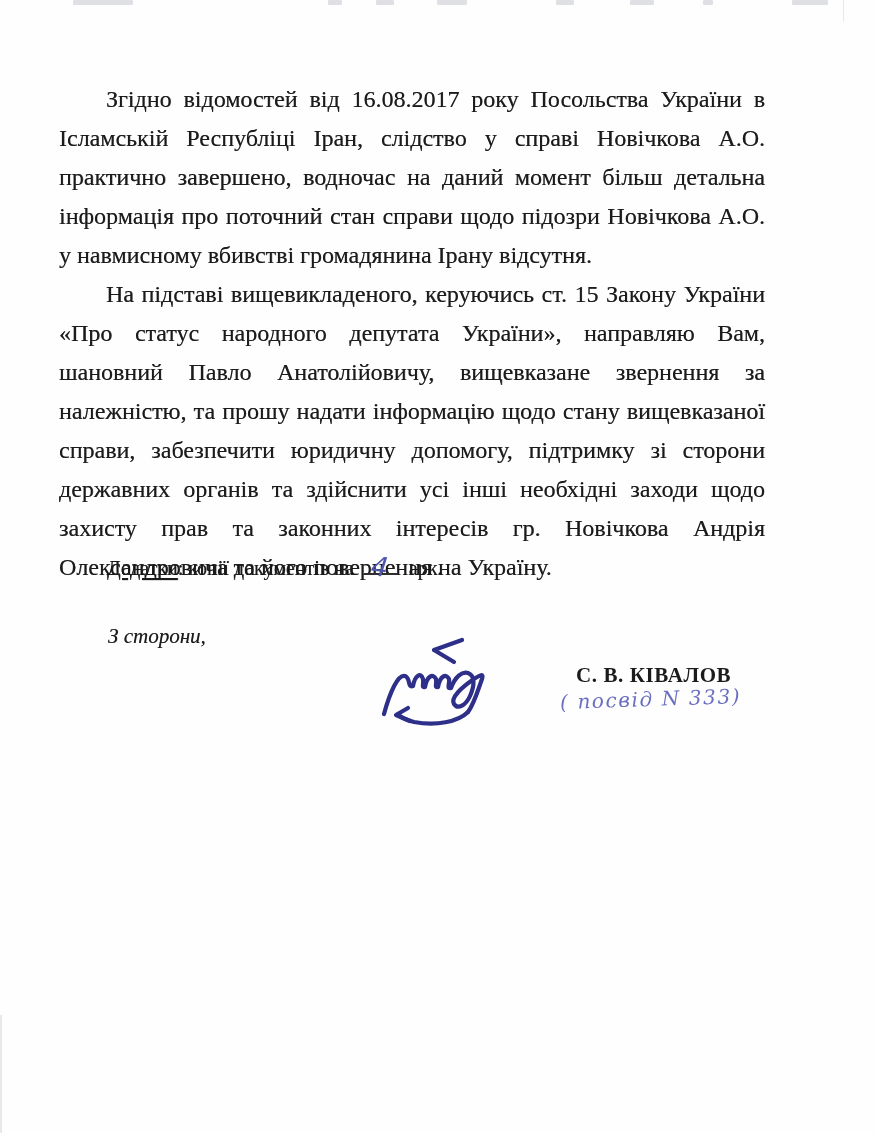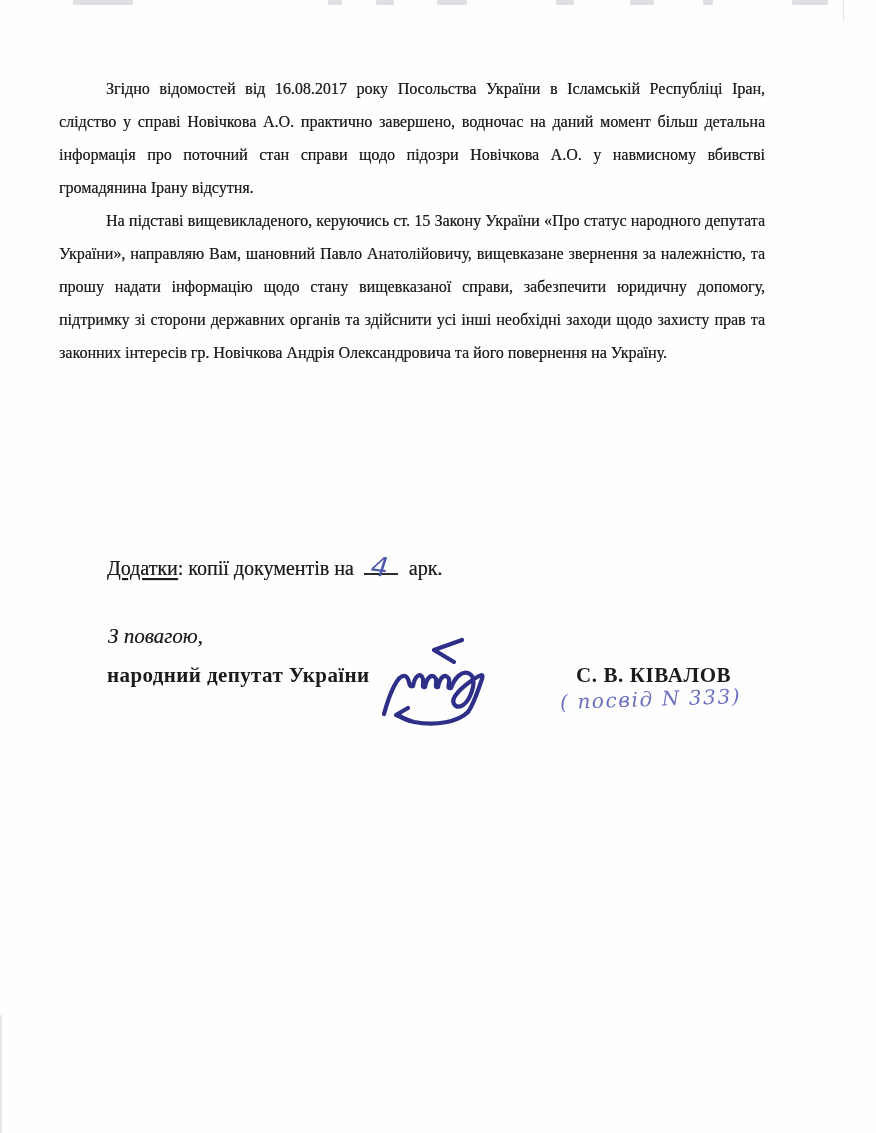--- a/index.html
+++ b/index.html
@@ -23,24 +23,24 @@
     border-radius: 1px;
   }
   .v-streak {
     position: absolute;
     background: #e7e8ec;
   }
 
   .letter-body {
     position: absolute;
     left: 59px;
-    top: 72px;
+    top: 80px;
     width: 706px;
-    font-size: 16px;
-    line-height: 33px;
+    font-size: 24px;
+    line-height: 39px;
     text-align: justify;
     text-shadow: 0.3px 0.25px 0.35px rgba(0,0,0,0.55);
   }
   .letter-body p { margin: 0; text-indent: 47px; }
 
   .attachments-line {
     position: absolute;
     left: 107px;
     top: 551px;
     font-size: 20px;
@@ -140,23 +140,22 @@
   </div>
 
   <div class="attachments-line">
     <span class="attachments-label">Додатки</span><span>: копії документів на</span>
     <span class="blank-line">
       <span class="hand-count">4</span>
     </span>
     <span>арк.</span>
   </div>
 
-  <div class="salutation">З повагою,</div>
+  <div class="salutation">З сторони,</div>
 
-  <div class="signer-title">народний депутат України</div>
 
   <svg class="signature-svg" width="150" height="110" viewBox="0 0 150 110">
     <g fill="none" stroke="#2d2f88" stroke-width="4.2" stroke-linecap="round" stroke-linejoin="round">
       <path d="M94 14 L66 24 L86 36"></path>
       <path d="M16 88 C22 66 30 48 37 50 C43 52 39 62 45 60 C47 49 53 46 55 53 C56 58 53 62 57 61 C59 50 65 47 68 53 C69 58 66 62 70 61 C72 50 78 47 81 53 C82 58 78 63 83 62 C87 51 94 45 100 47 C108 50 106 61 102 70 C98 79 90 84 86 78 C82 72 94 61 106 53 C112 49 116 47 114 53 C110 64 106 78 100 86"></path>
       <path d="M100 86 C90 96 68 100 46 96 C38 94 32 91 30 88"></path>
       <path d="M40 82 L28 89 L42 95"></path>
     </g>
   </svg>
 

